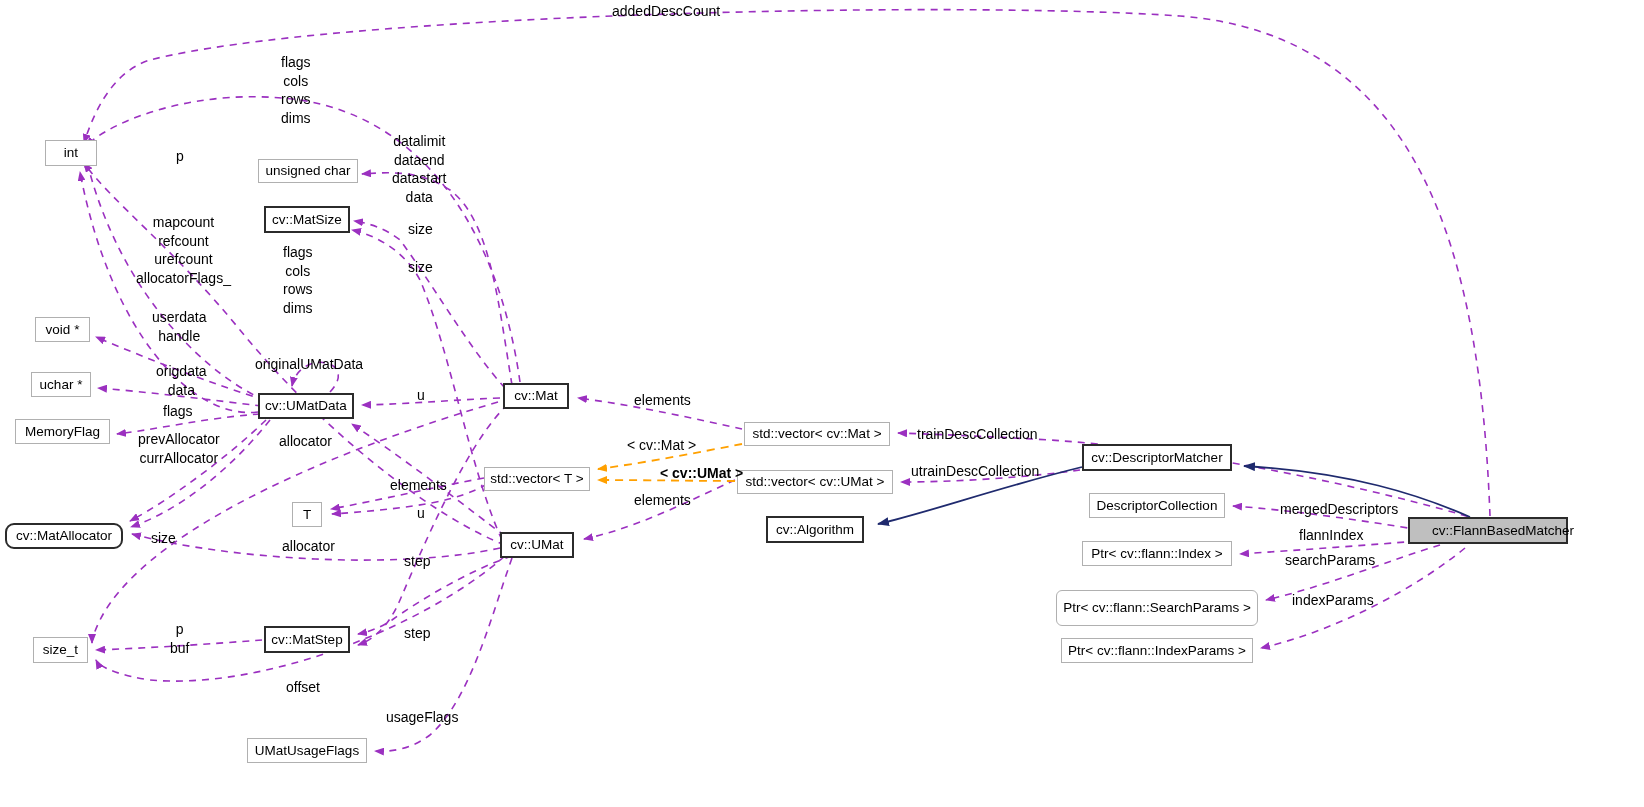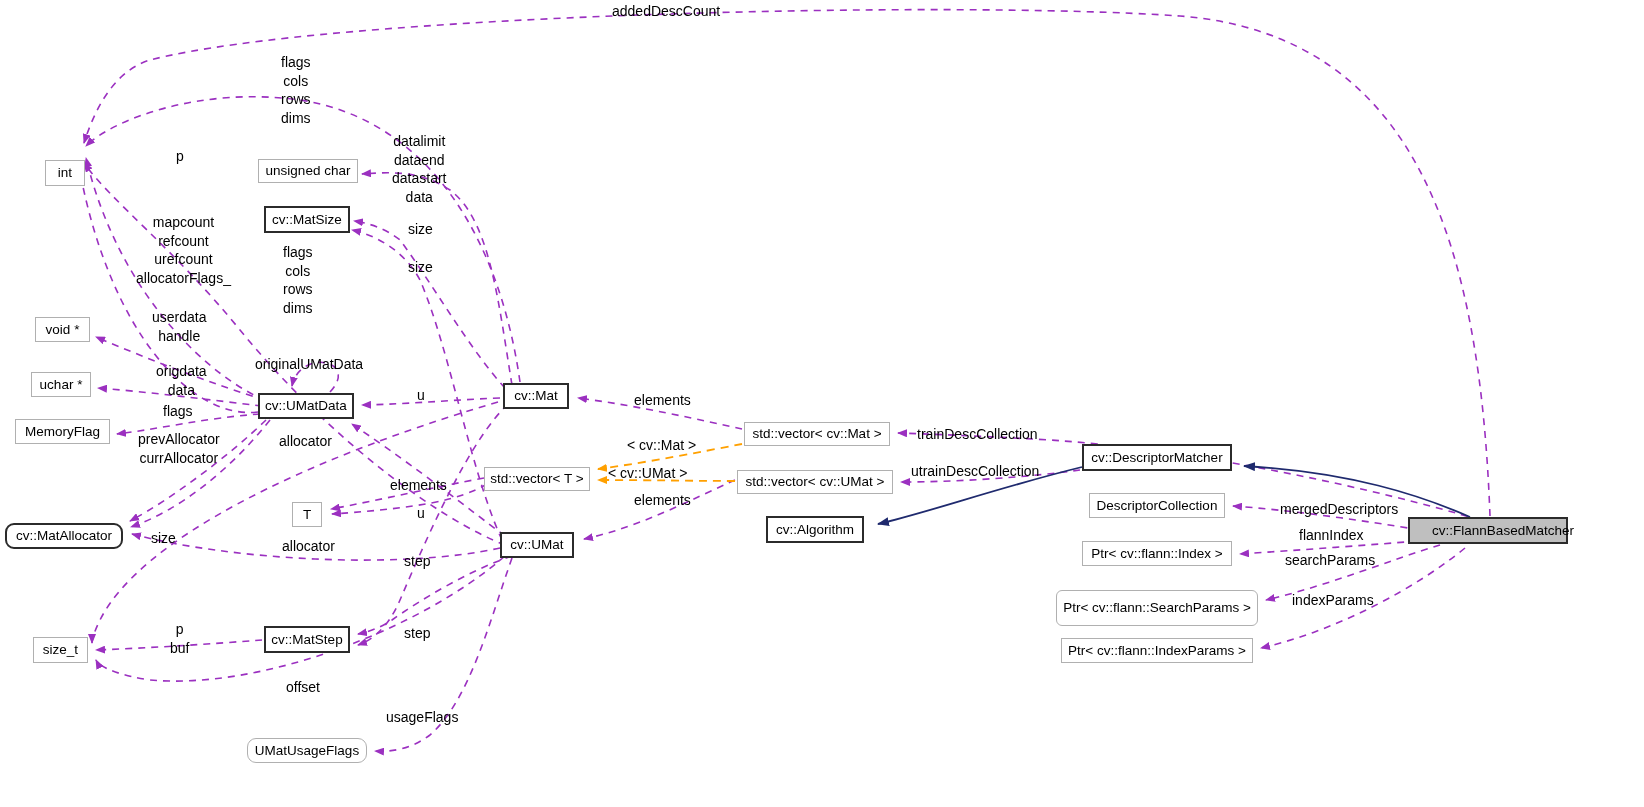--- a/index.html
+++ b/index.html
@@ -152,32 +152,32 @@
     </g>
 
     <g fill="none" stroke="#1f2a6e" stroke-width="1.8" marker-end="url(#ah-navy)">
 
       <path d="M1470,517 C1420,495 1350,472 1244,466"></path>
 
       <path d="M1082,467 C1000,487 930,512 878,524"></path>
     </g>
   </svg>
 
-  <div class="node plain" style="left:45px;top:160px;width:40px;height:26px;">int</div>
+  <div class="node plain" style="left:45px;top:140px;width:52px;height:26px;">int</div>
   <div class="node plain" style="left:258px;top:159px;width:100px;height:24px;">unsigned char</div>
   <div class="node strong" style="left:264px;top:206px;width:86px;height:27px;">cv::MatSize</div>
   <div class="node plain" style="left:35px;top:317px;width:55px;height:25px;">void *</div>
   <div class="node plain" style="left:31px;top:372px;width:60px;height:25px;">uchar *</div>
   <div class="node plain" style="left:15px;top:419px;width:95px;height:25px;">MemoryFlag</div>
   <div class="node strong" style="left:5px;top:523px;width:118px;height:26px;border-radius:9px;">cv::MatAllocator</div>
   <div class="node plain" style="left:33px;top:637px;width:55px;height:26px;">size_t</div>
   <div class="node strong" style="left:258px;top:393px;width:96px;height:26px;">cv::UMatData</div>
   <div class="node plain" style="left:292px;top:502px;width:30px;height:25px;">T</div>
   <div class="node strong" style="left:264px;top:626px;width:86px;height:27px;">cv::MatStep</div>
-  <div class="node plain" style="left:247px;top:738px;width:120px;height:25px;border-radius:9px;">UMatUsageFlags</div>
+  <div class="node plain" style="left:247px;top:738px;width:120px;height:25px;">UMatUsageFlags</div>
   <div class="node strong" style="left:503px;top:383px;width:66px;height:26px;">cv::Mat</div>
   <div class="node plain" style="left:484px;top:467px;width:106px;height:24px;">std::vector&lt; T &gt;</div>
   <div class="node strong" style="left:500px;top:532px;width:74px;height:26px;">cv::UMat</div>
   <div class="node plain" style="left:744px;top:422px;width:146px;height:24px;">std::vector&lt; cv::Mat &gt;</div>
   <div class="node plain" style="left:737px;top:470px;width:156px;height:24px;">std::vector&lt; cv::UMat &gt;</div>
   <div class="node strong" style="left:766px;top:516px;width:98px;height:27px;">cv::Algorithm</div>
   <div class="node strong" style="left:1082px;top:444px;width:150px;height:27px;">cv::DescriptorMatcher</div>
   <div class="node plain" style="left:1089px;top:493px;width:136px;height:25px;">DescriptorCollection</div>
   <div class="node plain" style="left:1082px;top:541px;width:150px;height:25px;">Ptr&lt; cv::flann::Index &gt;</div>
   <div class="node plain" style="left:1056px;top:590px;width:202px;height:36px;border-radius:6px;">Ptr&lt; cv::flann::SearchParams &gt;</div>
@@ -212,21 +212,21 @@
   <div class="elabel" style="left:163px;top:402px;">flags</div>
   <div class="elabel" style="left:417px;top:386px;">u</div>
   <div class="elabel" style="left:634px;top:391px;">elements</div>
   <div class="elabel" style="left:138px;top:430px;">prevAllocator
 currAllocator</div>
   <div class="elabel" style="left:279px;top:432px;">allocator</div>
   <div class="elabel" style="left:627px;top:436px;">&lt; cv::Mat &gt;</div>
   <div class="elabel" style="left:917px;top:425px;">trainDescCollection</div>
   <div class="elabel" style="left:151px;top:529px;">size</div>
   <div class="elabel" style="left:390px;top:476px;">elements</div>
-  <div class="elabel" style="left:608px;top:464px;">&lt; cv::UMat &gt;</div>
+  <div class="elabel" style="left:660px;top:464px;font-weight:bold;">&lt; cv::UMat &gt;</div>
   <div class="elabel" style="left:634px;top:491px;">elements</div>
   <div class="elabel" style="left:911px;top:462px;">utrainDescCollection</div>
   <div class="elabel" style="left:417px;top:504px;">u</div>
   <div class="elabel" style="left:282px;top:537px;">allocator</div>
   <div class="elabel" style="left:404px;top:552px;">step</div>
   <div class="elabel" style="left:1280px;top:500px;">mergedDescriptors</div>
   <div class="elabel" style="left:1299px;top:526px;">flannIndex</div>
   <div class="elabel" style="left:1285px;top:551px;">searchParams</div>
   <div class="elabel" style="left:1292px;top:591px;">indexParams</div>
   <div class="elabel" style="left:170px;top:620px;">p

